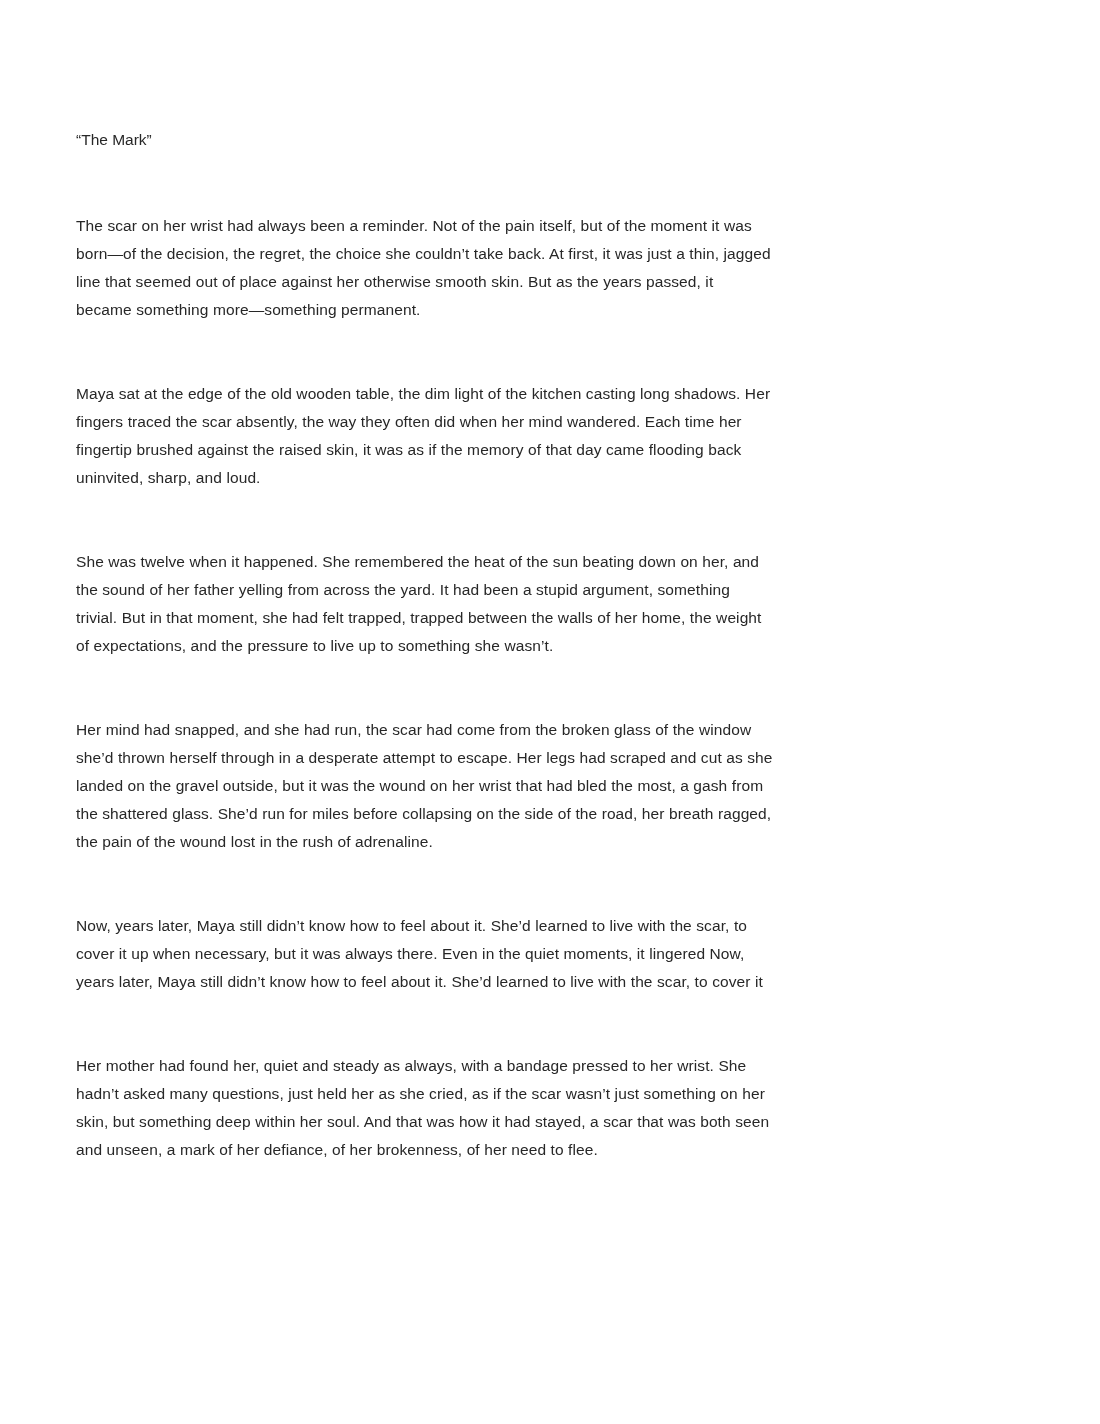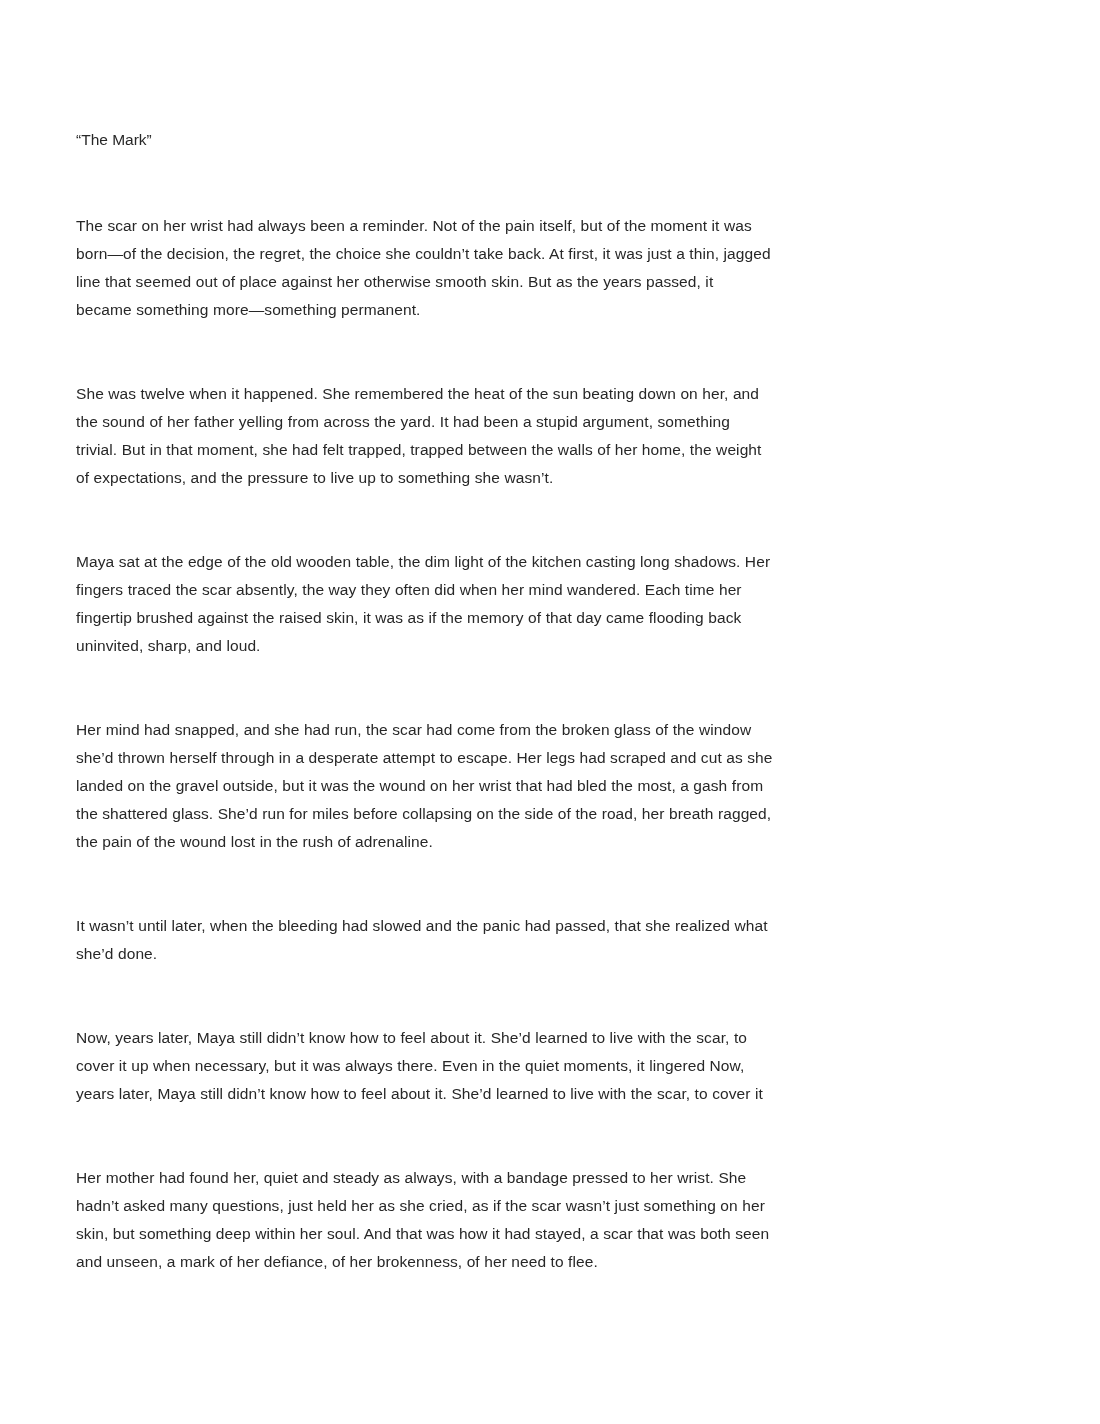--- a/index.html
+++ b/index.html
@@ -37,38 +37,36 @@
 <body>
 
 <div class="page">
   <h1 class="title">“The Mark”</h1>
 
   <p class="para">The scar on her wrist had always been a reminder. Not of the pain itself, but of the moment it was
 born—of the decision, the regret, the choice she couldn’t take back. At first, it was just a thin, jagged
 line that seemed out of place against her otherwise smooth skin. But as the years passed, it
 became something more—something permanent.</p>
 
+  <p class="para">Maya sat at the edge of the old wooden table, the dim light of the kitchen casting long shadows. Her
+fingers traced the scar absently, the way they often did when her mind wandered. Each time her
+fingertip brushed against the raised skin, it was as if the memory of that day came flooding back
+uninvited, sharp, and loud.</p>
+
   <p class="para">She was twelve when it happened. She remembered the heat of the sun beating down on her, and
 the sound of her father yelling from across the yard. It had been a stupid argument, something
 trivial. But in that moment, she had felt trapped, trapped between the walls of her home, the weight
 of expectations, and the pressure to live up to something she wasn’t.</p>
-
-  <p class="para">Maya sat at the edge of the old wooden table, the dim light of the kitchen casting long shadows. Her
-fingers traced the scar absently, the way they often did when her mind wandered. Each time her
-fingertip brushed against the raised skin, it was as if the memory of that day came flooding back
-uninvited, sharp, and loud.</p>
 
   <p class="para">Her mind had snapped, and she had run, the scar had come from the broken glass of the window
 she’d thrown herself through in a desperate attempt to escape. Her legs had scraped and cut as she
 landed on the gravel outside, but it was the wound on her wrist that had bled the most, a gash from
 the shattered glass. She’d run for miles before collapsing on the side of the road, her breath ragged,
 the pain of the wound lost in the rush of adrenaline.</p>
 
-  <p class="para">It wasn’t until later, when the bleeding had slowed and the panic had passed, that she realized what
-she’d done.</p>
 
   <p class="para">Now, years later, Maya still didn’t know how to feel about it. She’d learned to live with the scar, to
 cover it up when necessary, but it was always there. Even in the quiet moments, it lingered Now,
 years later, Maya still didn’t know how to feel about it. She’d learned to live with the scar, to cover it</p>
 
   <p class="para">Her mother had found her, quiet and steady as always, with a bandage pressed to her wrist. She
 hadn’t asked many questions, just held her as she cried, as if the scar wasn’t just something on her
 skin, but something deep within her soul. And that was how it had stayed, a scar that was both seen
 and unseen, a mark of her defiance, of her brokenness, of her need to flee.</p>
 </div>

